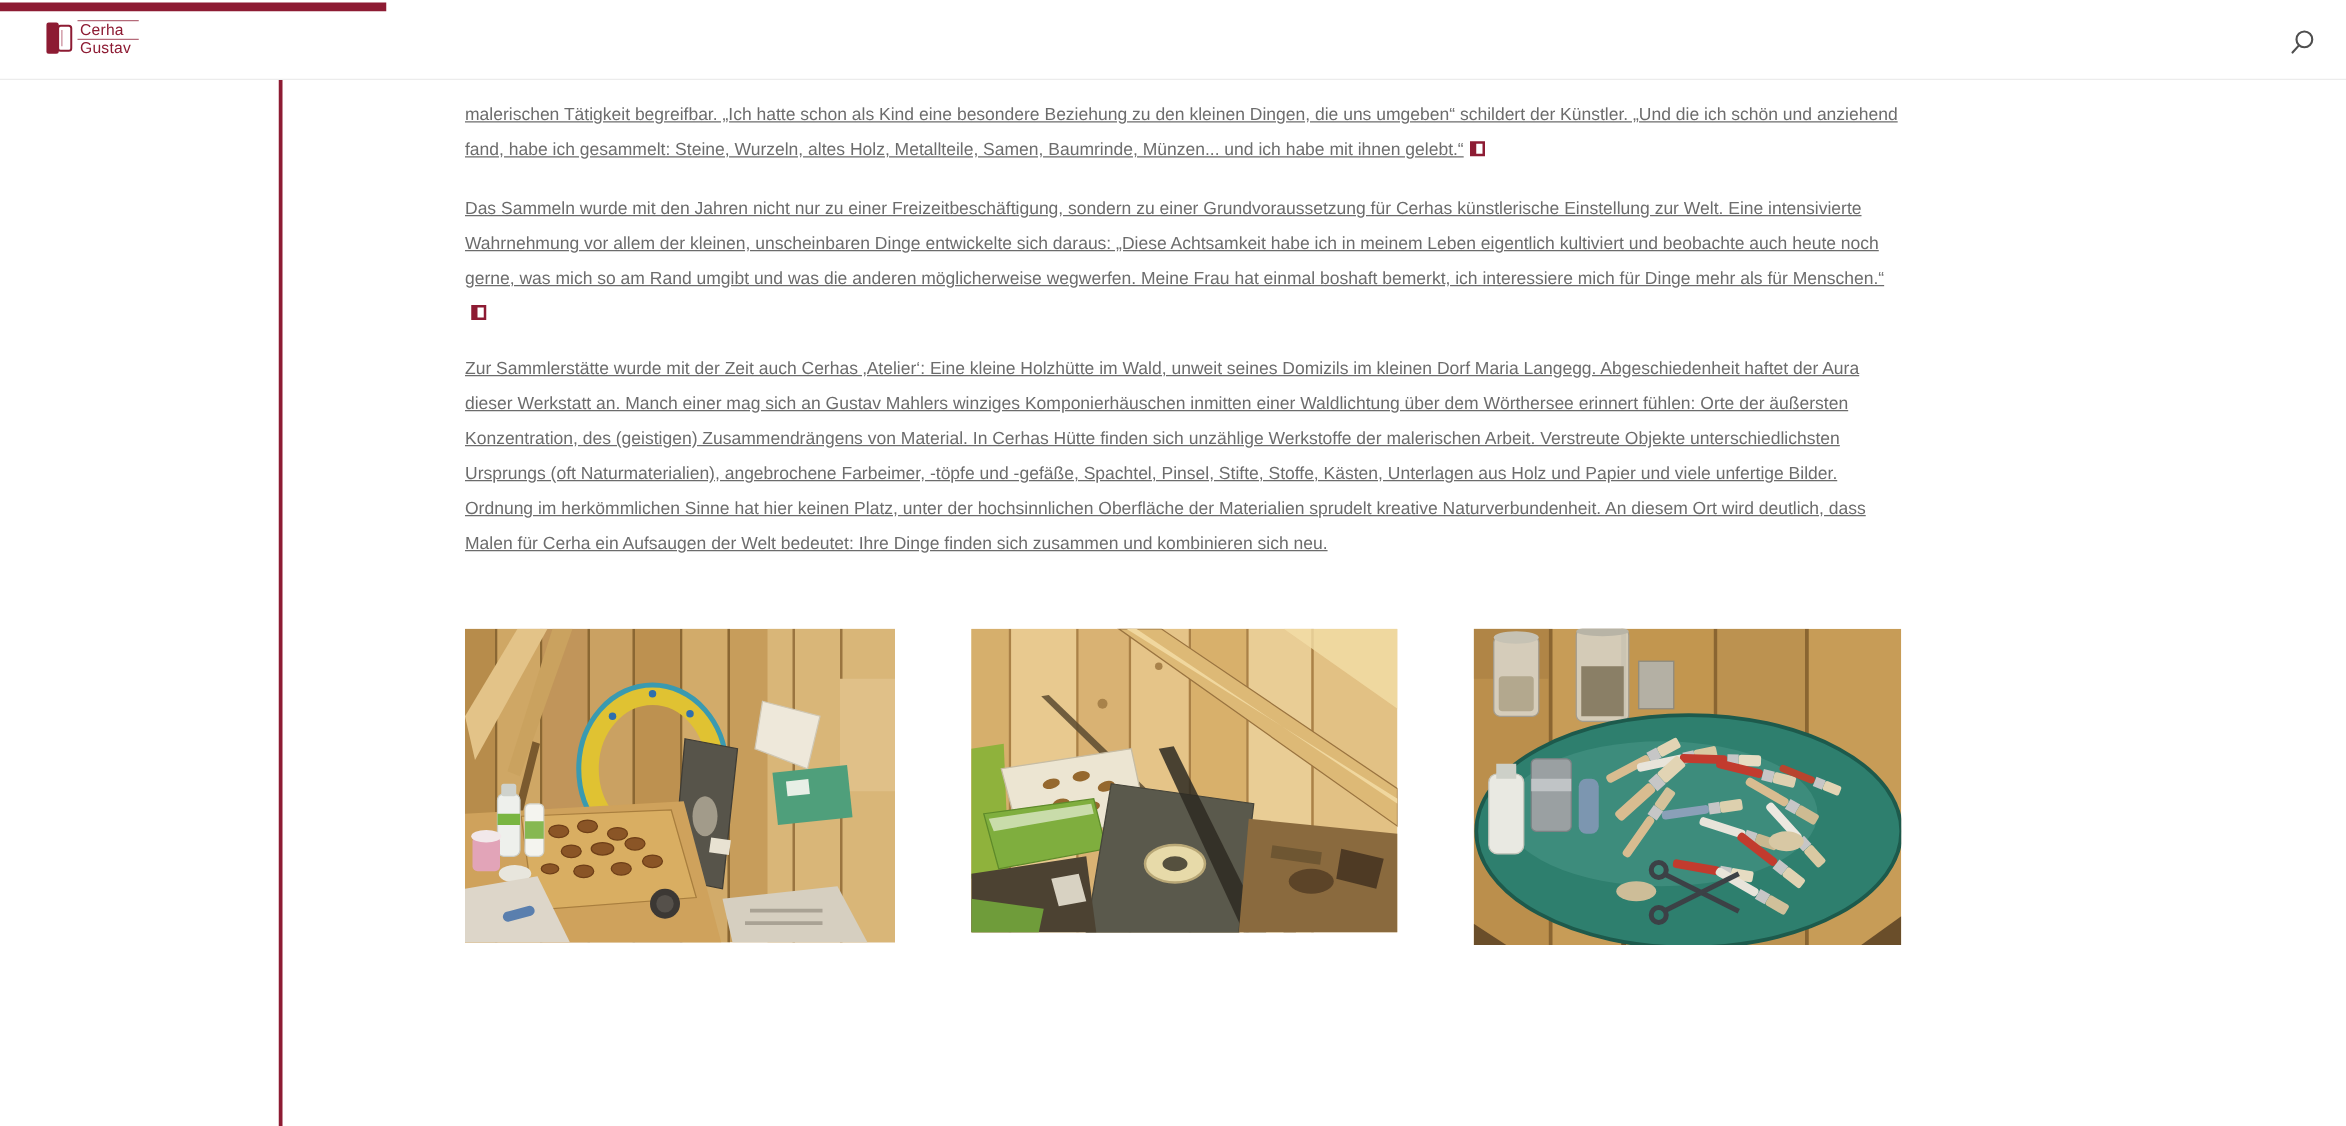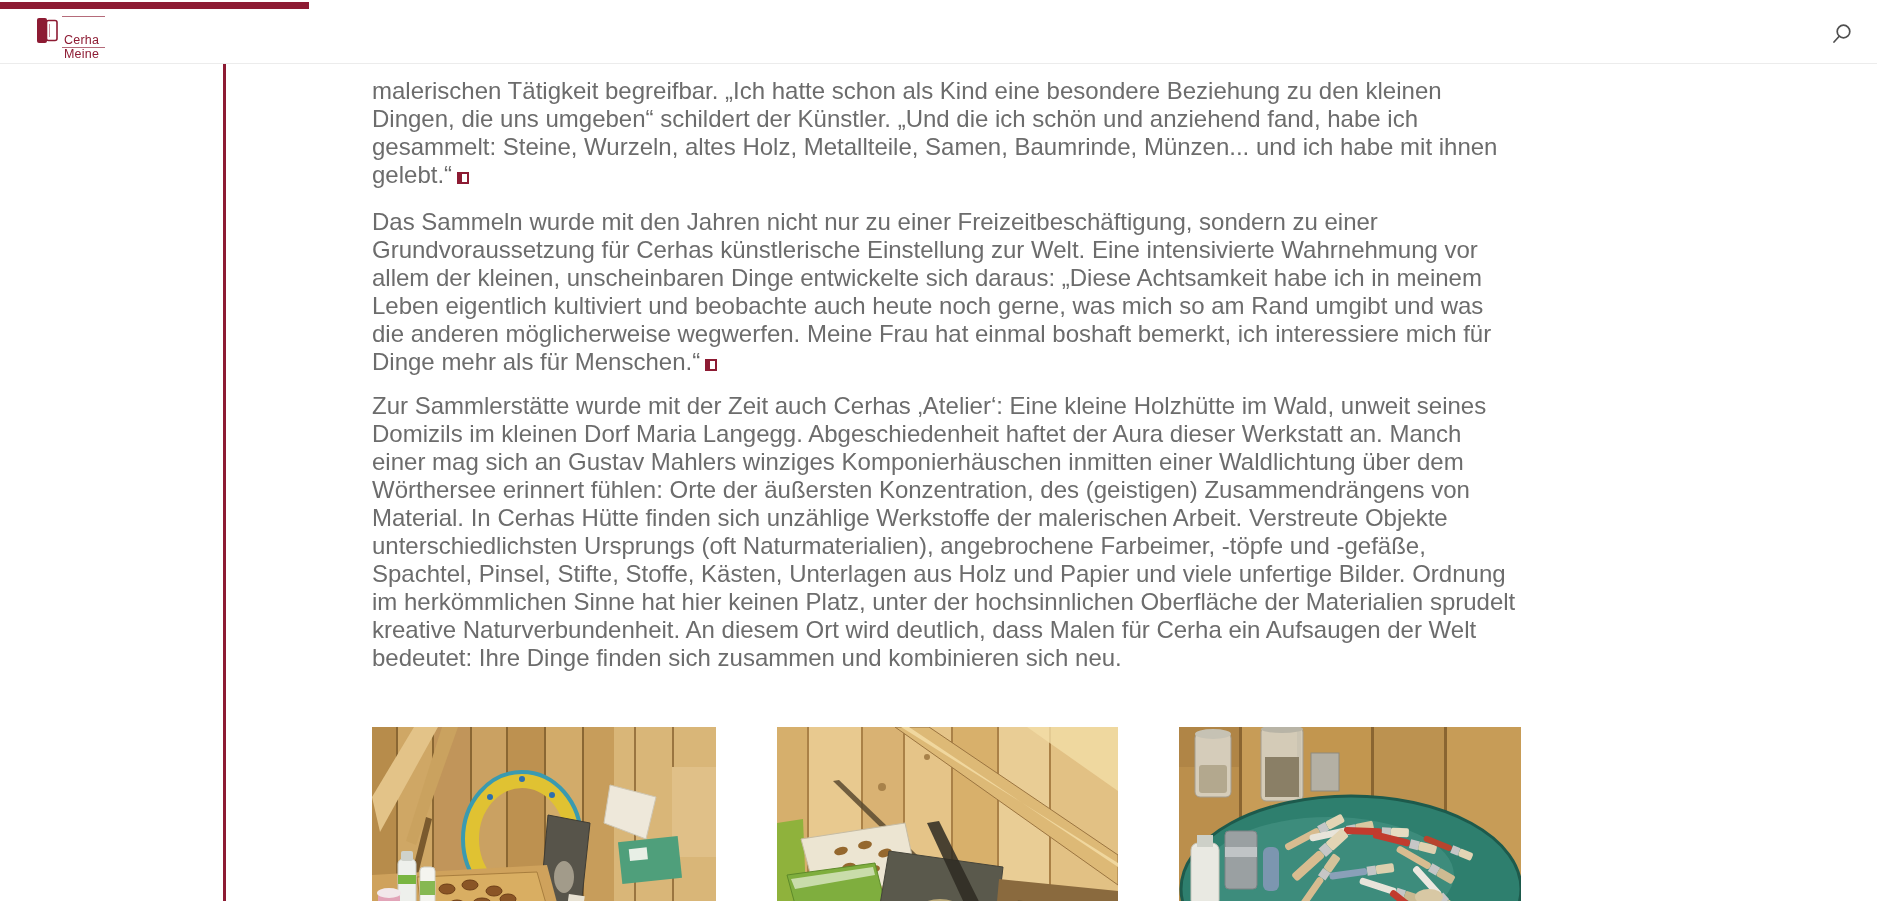--- a/index.html
+++ b/index.html
@@ -18,27 +18,27 @@
     -webkit-font-smoothing:antialiased;
   }
   
   .topbar{position:absolute;left:0;top:2px;width:309px;height:7px;background:var(--accent);z-index:30;}
   
   .header{position:absolute;left:0;top:0;width:1877px;height:64px;background:#fff;border-bottom:1px solid var(--header_border);z-index:20;}
   .logo{position:absolute;left:37px;top:16px;display:flex;align-items:flex-start;text-decoration:none;cursor:pointer;}
   .logo svg{display:block;}
   .logo-text{margin-left:3px;color:var(--accent);}
   .logo-line{display:block;font-size:12.5px;line-height:13px;letter-spacing:.2px;border-top:1px solid rgba(141,27,51,.65);padding:0 6px 0 2px;}
-  .logo-line:first-child{padding-top:17px;}
+  .logo-line:first-child{padding-top:1px;}
   .search-btn{position:absolute;right:24px;top:23px;width:22px;height:22px;background:transparent;border:0;padding:0;cursor:pointer;}
   
   .vline{position:absolute;left:223px;top:64px;width:3px;height:837px;background:var(--accent);}
   
   .main{position:absolute;left:372px;top:64px;width:1149px;padding-top:13px;}
-  .para{margin:0;color:var(--text);font-size:24px;line-height:28px;font-weight:400;}
+  .para{margin:0;color:var(--text);font-size:14px;line-height:28px;font-weight:400;text-decoration:underline;}
   .para-1{margin-bottom:19px;}
   .para-2{margin-bottom:16px;}
   .para-3{margin-top:12px;}
   .fn{display:inline-block;width:12px;height:12px;background:var(--accent);margin-left:5px;vertical-align:-1px;cursor:pointer;}
   .fn-inner{display:block;width:5px;height:8px;margin:2px 0 0 5px;background:#fff;}
   
   .gallery{display:flex;gap:61px;margin-top:55px;align-items:flex-start;}
   .photo{margin:0;padding:0;line-height:0;cursor:pointer;}
   .photo svg{display:block;}
   .photo-1{width:344px;height:251px;}
@@ -54,21 +54,21 @@
   <a class="logo">
     <span>
       <svg width="22" height="29" viewBox="0 0 22 29">
         <rect x="0" y="2" width="10" height="25" rx="2" fill="#8d1b33"></rect>
         <rect x="9.5" y="4.5" width="10.5" height="20" rx="2" fill="#ffffff" stroke="#8d1b33" stroke-width="1.6"></rect>
         <line x1="12.5" y1="8" x2="12.5" y2="21" stroke="#c98a98" stroke-width="1"></line>
       </svg>
     </span>
     <span class="logo-text">
       <span class="logo-line">Cerha</span>
-      <span class="logo-line">Meine</span>
+      <span class="logo-line">Gustav</span>
     </span>
   </a>
   <button class="search-btn" aria-label="Search">
     <span>
       <svg width="22" height="22" viewBox="0 0 22 22" fill="none">
         <circle cx="12.5" cy="8.5" r="6.3" stroke="#4f4f4f" stroke-width="1.7"></circle>
         <line x1="8" y1="13.5" x2="3" y2="19" stroke="#4f4f4f" stroke-width="1.7" stroke-linecap="round"></line>
       </svg>
     </span>
   </button>

